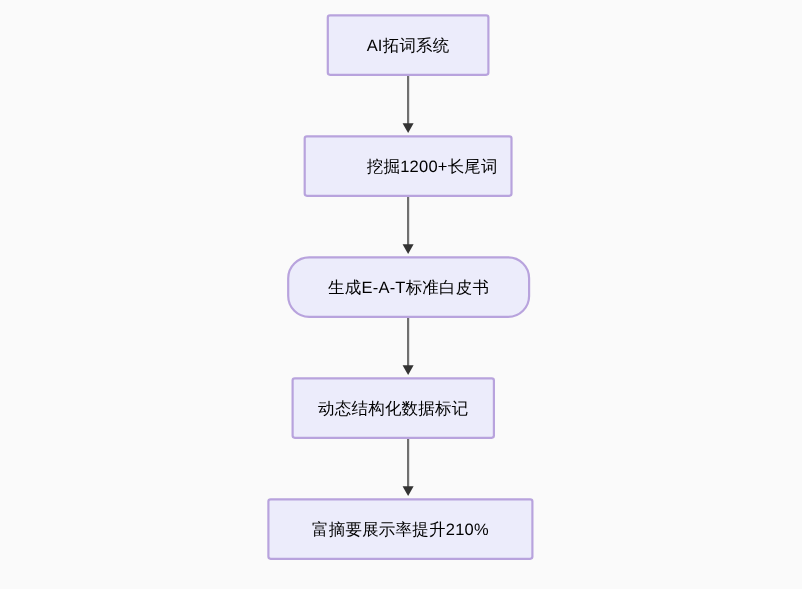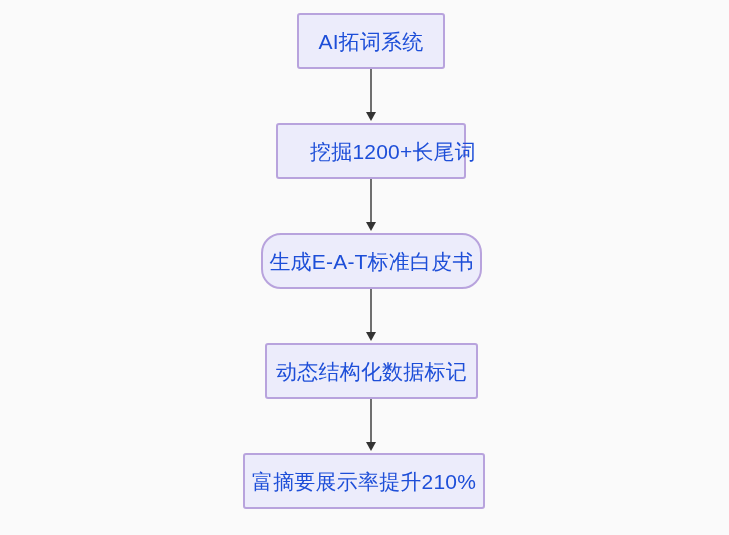--- a/index.html
+++ b/index.html
@@ -21,22 +21,22 @@
   .node {
     position: absolute;
     box-sizing: border-box;
     background: #ececfb;
     border: 2px solid #b8a3dd;
     border-radius: 3px;
     height: 56px;
     display: flex;
     align-items: center;
     justify-content: center;
-    color: #1d4ed8;
-    font-size: 21px;
+    color: #000000;
+    font-size: 15px;
     line-height: 1;
     letter-spacing: 0.2px;
     white-space: nowrap;
   }
   .edge {
     position: absolute;
     width: 2px;
     background: #6f6f6f;
   }
   .arrowhead {
@@ -64,17 +64,17 @@
 
   <div class="edge" style="left:370px; top:399px; height:45px;"></div>
   <div class="arrowhead" style="left:366px; top:442px;"></div>
 
   <div class="node" style="left:297px; top:13px; width:148px;">AI拓词系统</div>
 
   <div class="node" style="left:276px; top:123px; width:190px;padding-left:44px;">挖掘1200+长尾词</div>
 
   <div class="node" style="left:261px; top:233px; width:221px;border-radius:20px;">生成E-A-T标准白皮书</div>
 
-  <div class="node" style="left:265px; top:343px; width:213px;">动态结构化数据标记</div>
+  <div class="node" style="left:265px; top:343px; width:185px;">动态结构化数据标记</div>
 
   <div class="node" style="left:243px; top:453px; width:242px;">富摘要展示率提升210%</div>
 
 </div>
 
 </body></html>

